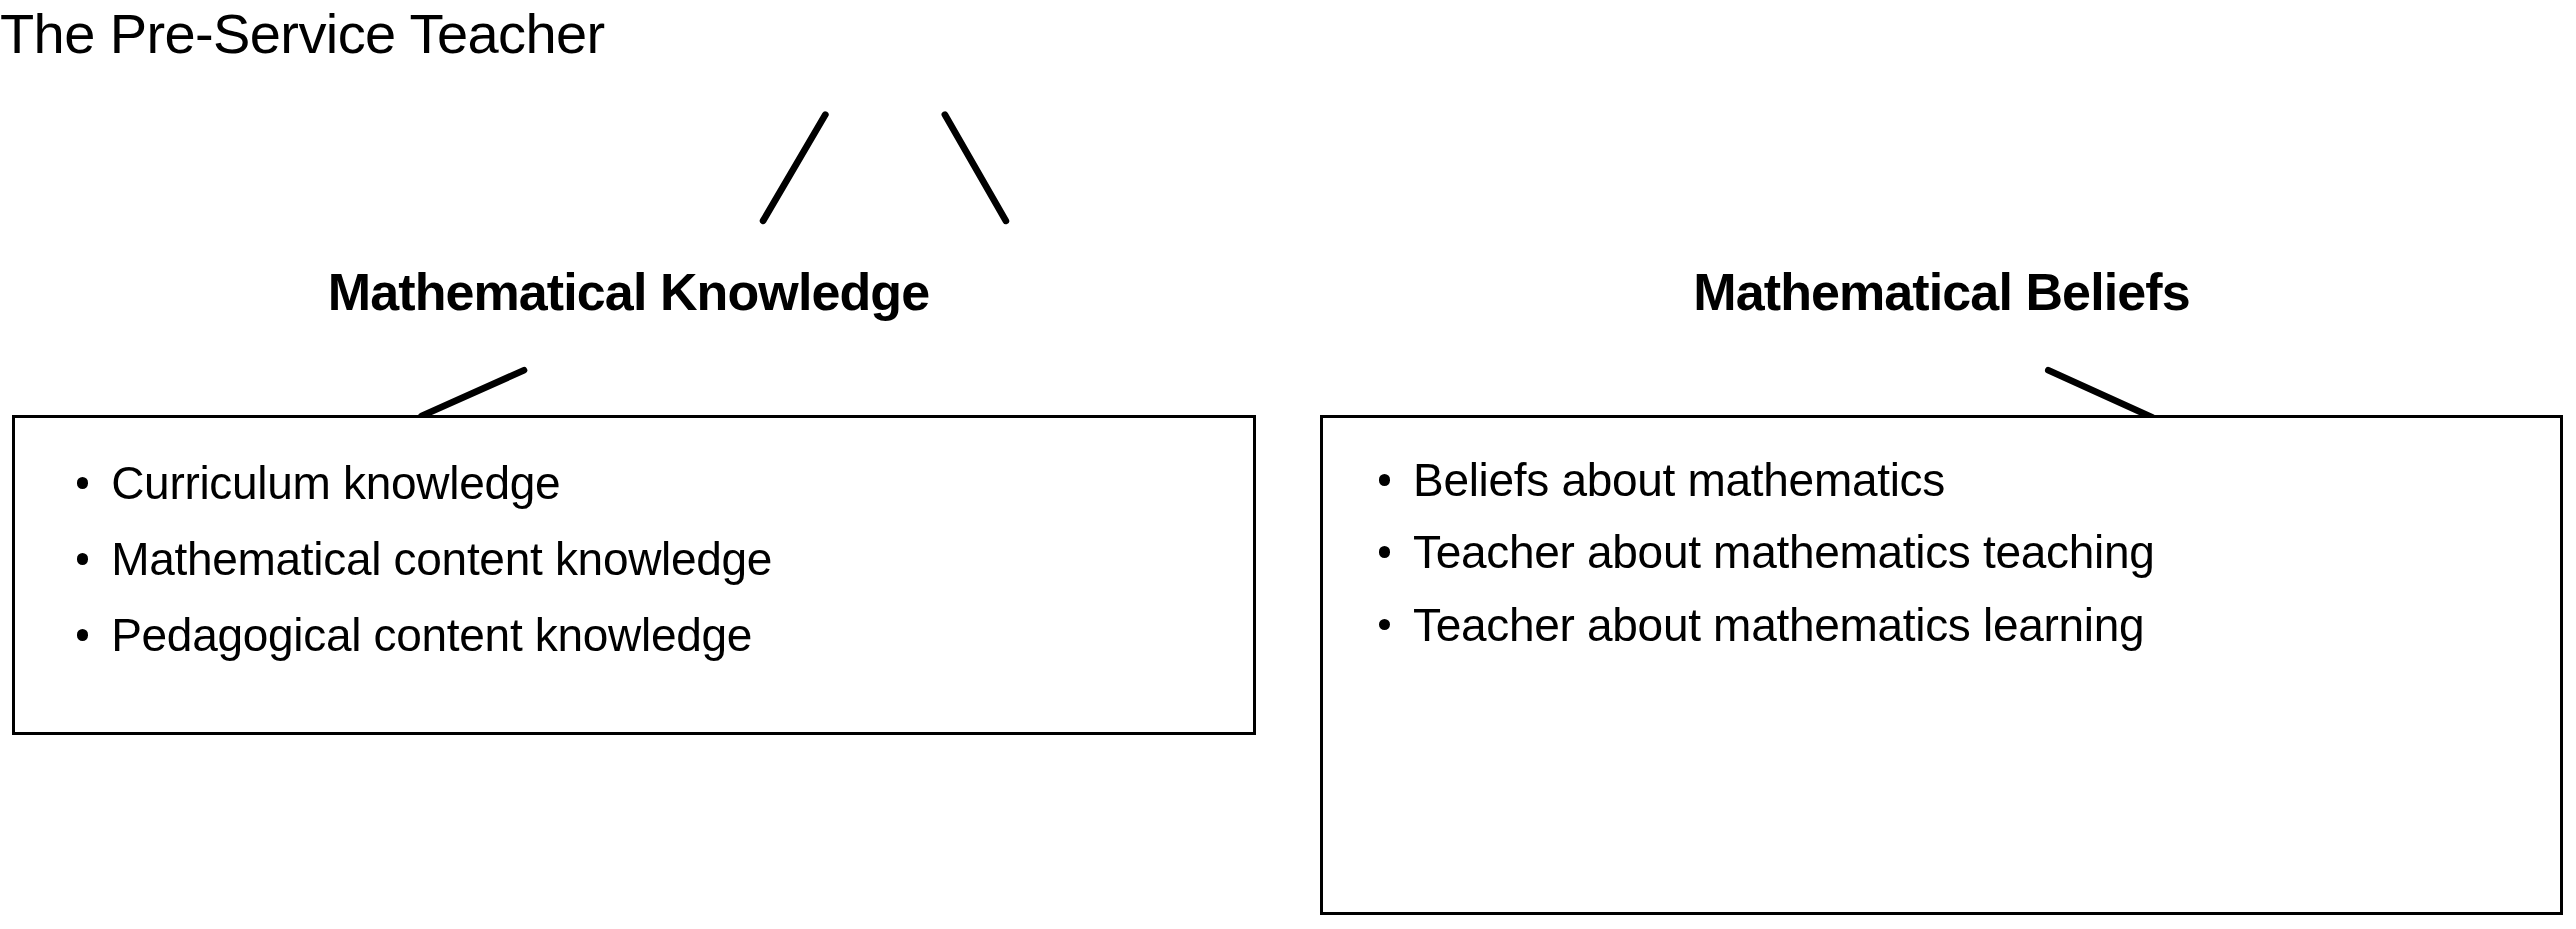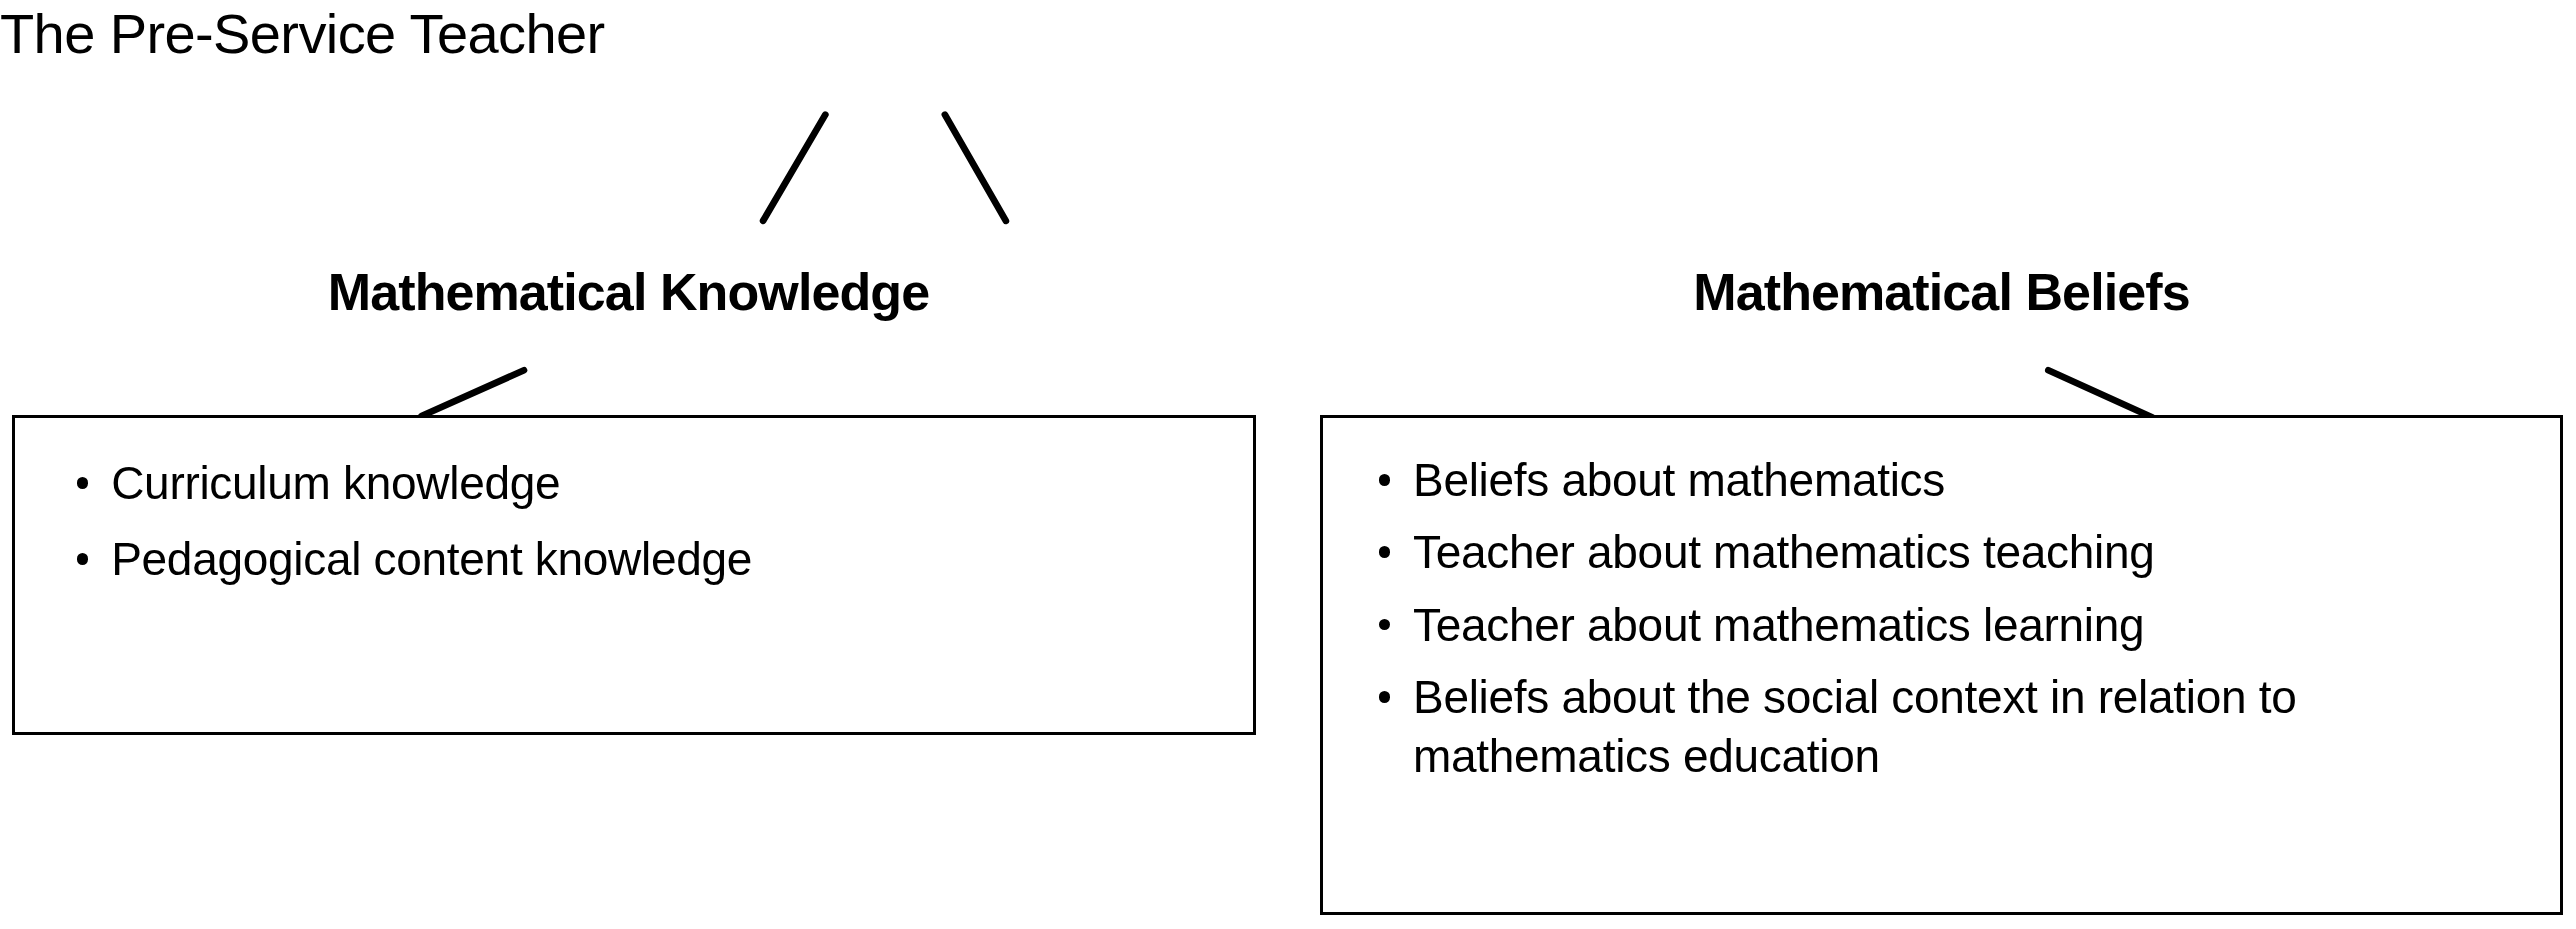--- a/index.html
+++ b/index.html
@@ -146,40 +146,40 @@
   <div id="heading-beliefs" class="branch-heading">Mathematical Beliefs</div>
 
   <div id="box-knowledge" class="branch-box">
     <ul class="bullet-list">
       <li class="bullet-item">
         <span class="bullet-marker"></span>
         <span class="bullet-text">Curriculum knowledge</span>
       </li>
       <li class="bullet-item">
         <span class="bullet-marker"></span>
+        <span class="bullet-text">Mathematical content knowledge</span>
+      </li>
+      <li class="bullet-item">
+        <span class="bullet-marker"></span>
         <span class="bullet-text">Pedagogical content knowledge</span>
       </li>
     </ul>
   </div>
 
   <div id="box-beliefs" class="branch-box">
     <ul class="bullet-list">
       <li class="bullet-item">
         <span class="bullet-marker"></span>
         <span class="bullet-text">Beliefs about mathematics</span>
       </li>
       <li class="bullet-item">
         <span class="bullet-marker"></span>
         <span class="bullet-text">Teacher about mathematics teaching</span>
       </li>
       <li class="bullet-item">
         <span class="bullet-marker"></span>
         <span class="bullet-text">Teacher about mathematics learning</span>
       </li>
-      <li class="bullet-item">
-        <span class="bullet-marker"></span>
-        <span class="bullet-text">Beliefs about the social context in relation to mathematics education</span>
-      </li>
     </ul>
   </div>
 
 </div>
 
 
 </body></html>

